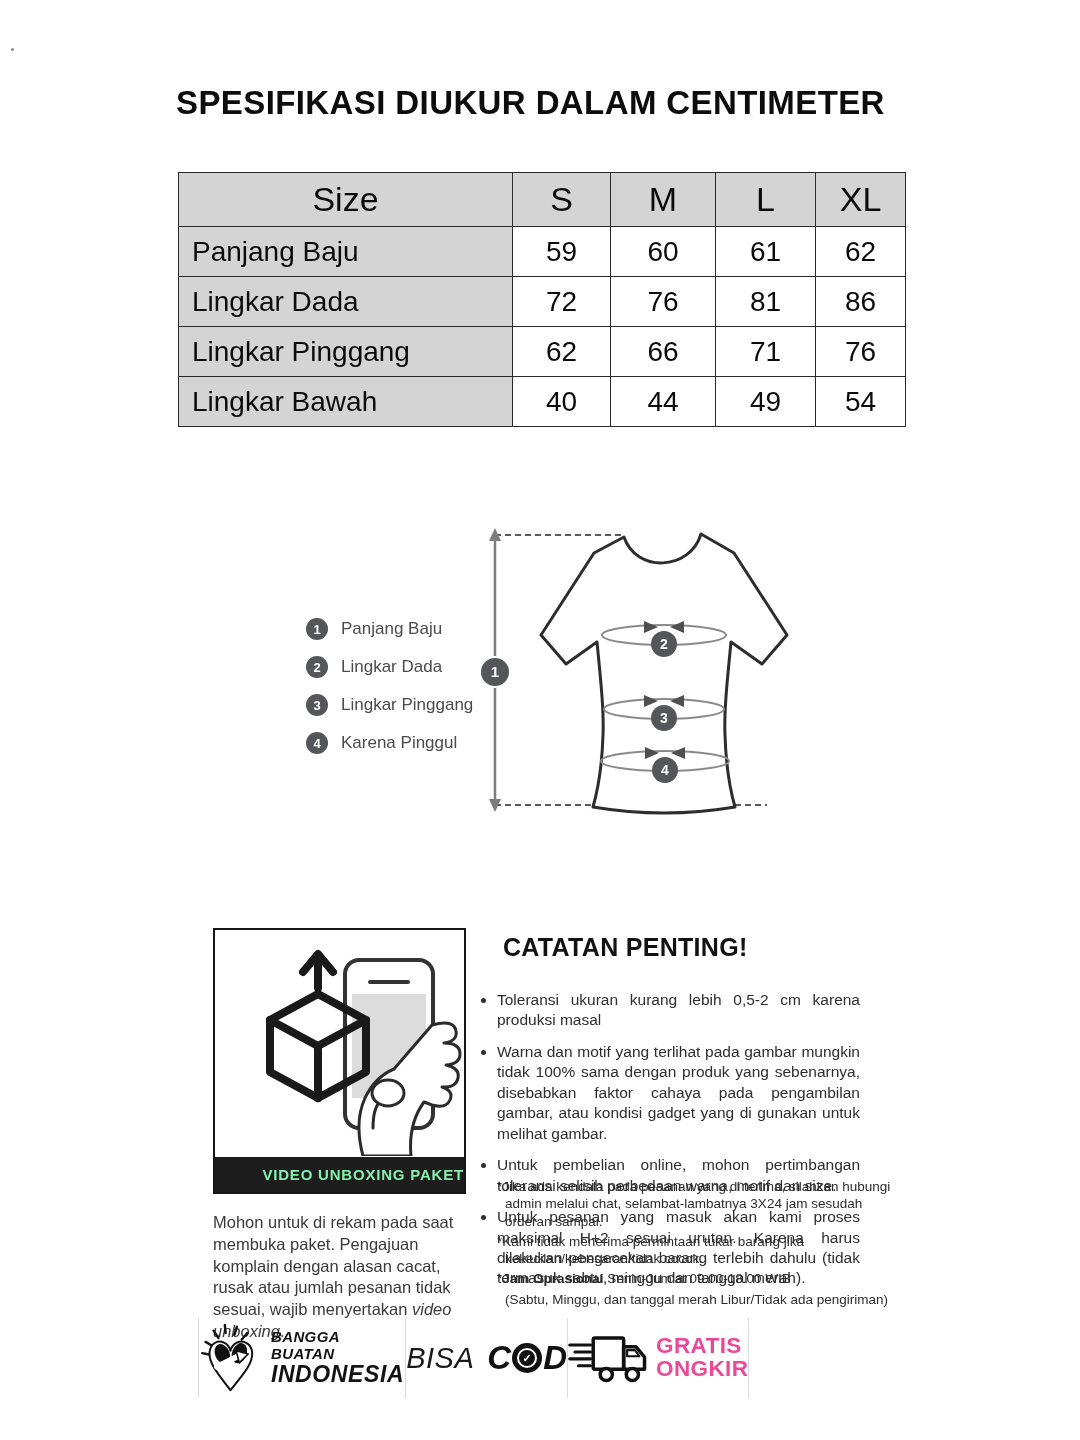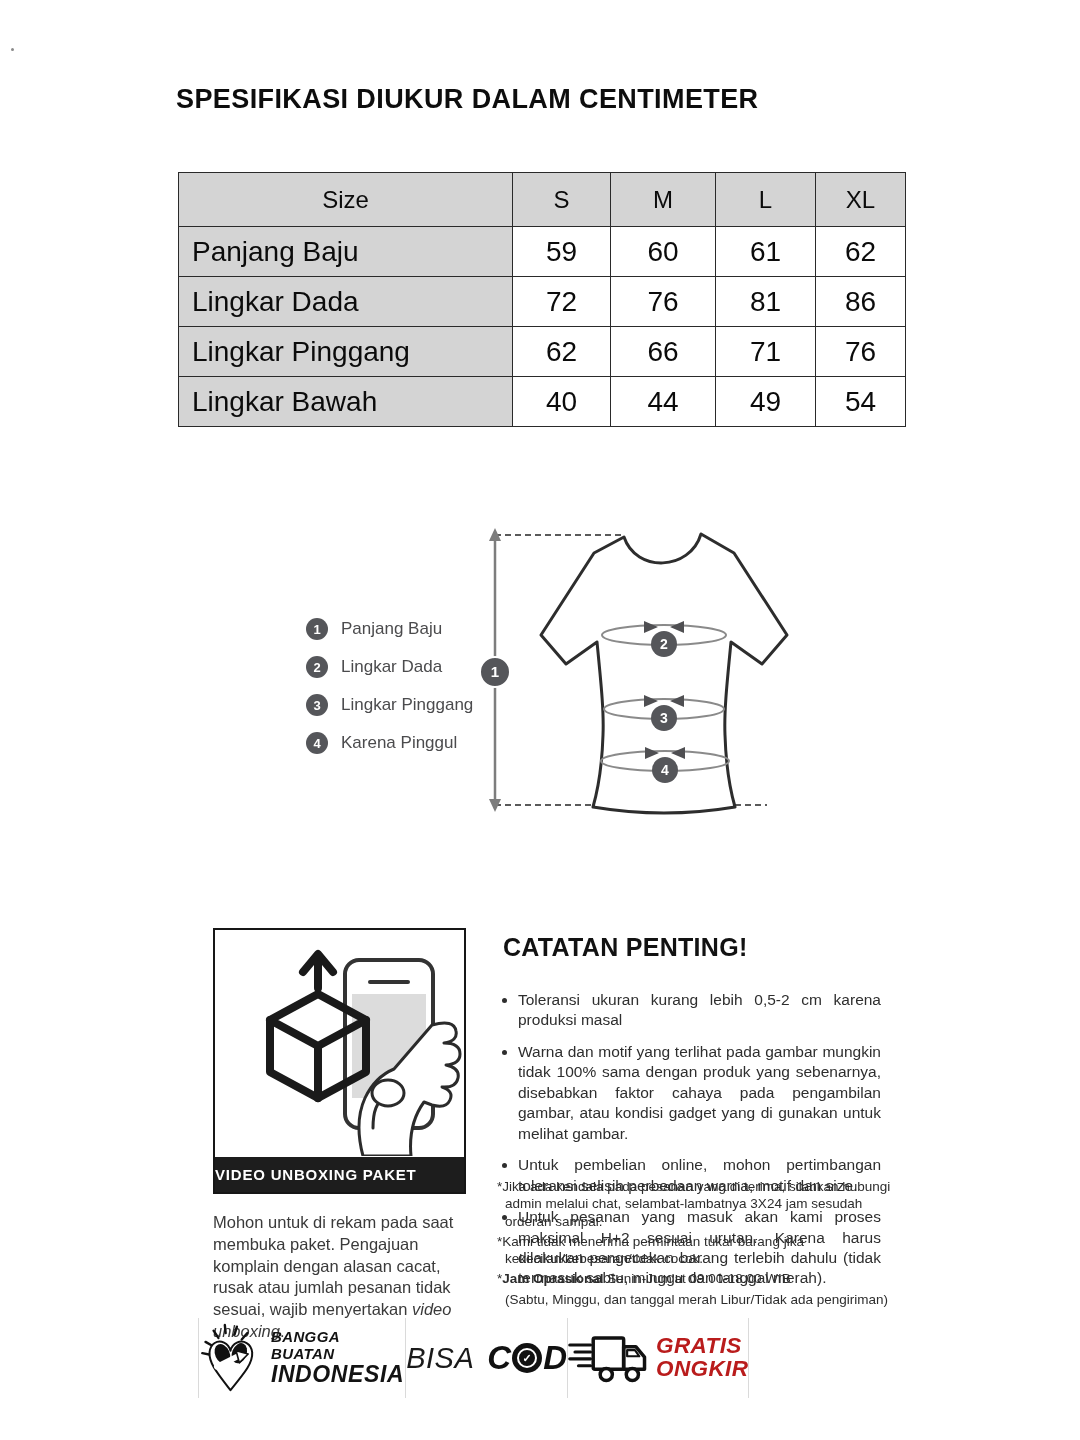--- a/index.html
+++ b/index.html
@@ -2,53 +2,53 @@
 <html><head>
 <meta charset="utf-8">
 <style>
   * { box-sizing: border-box; margin: 0; padding: 0; }
   html, body { background: #ffffff; }
   body { font-family: "Liberation Sans", sans-serif; }
   .page { position: relative; width: 1080px; height: 1440px; background: #fff; overflow: hidden; }
 
   .artifact-dot { position: absolute; left: 11px; top: 48px; width: 3px; height: 3px; background: #8a8a8a; border-radius: 50%; }
 
-  .title { position: absolute; left: 176px; top: 84px; font-size: 27px; font-weight: bold; color: #0d0d0d; letter-spacing: 0.4px; text-align: center; }
+  .title { position: absolute; left: 176px; top: 84px; font-size: 33px; font-weight: bold; color: #0d0d0d; letter-spacing: 0.4px; text-align: center; }
 
   
   .spec-table { position: absolute; left: 178px; top: 172px; border-collapse: collapse; table-layout: fixed; }
   .spec-table th, .spec-table td { border: 1.5px solid #2a2a2a; font-weight: normal; color: #0b0b0b; }
   .spec-table .col-size { width: 334px; }
   .spec-table .col-s { width: 98px; }
   .spec-table .col-m { width: 105px; }
   .spec-table .col-l { width: 100px; }
   .spec-table .col-xl { width: 90px; }
-  .spec-table thead th { height: 54px; background: #d4d4d4; font-size: 24px; text-align: center; }
+  .spec-table thead th { height: 54px; background: #d4d4d4; font-size: 34px; text-align: center; }
   .spec-table tbody tr { height: 50px; }
   .spec-table tbody th { background: #d4d4d4; font-size: 28px; text-align: left; padding-left: 13px; }
   .spec-table tbody td { background: #fff; font-size: 28px; text-align: center; }
 
   
   .legend { position: absolute; left: 306px; top: 618px; }
   .legend-item { display: flex; align-items: center; margin-bottom: 16px; height: 22px; }
   .legend-badge { width: 22px; height: 22px; border-radius: 50%; background: #55565a; color: #fff;
                   font-size: 13px; font-weight: bold; display: flex; align-items: center; justify-content: center; flex: 0 0 22px; }
   .legend-label { margin-left: 13px; font-size: 17px; color: #4b4b4d; white-space: nowrap; }
   .shirt-svg { position: absolute; left: 478px; top: 523px; }
 
   
   .unboxing-box { position: absolute; left: 213px; top: 928px; width: 253px; height: 266px; border: 2px solid #161616; background: #fff; }
-  .unboxing-caption { position: absolute; left: 0; right: 0; bottom: 0; height: 35px; background: #1d1d1d; color: #ffffff;
-                      font-size: 15px; font-weight: bold; letter-spacing: 0.8px; text-align: left; line-height: 35px; }
+  .unboxing-caption { position: absolute; left: 0; right: 0; bottom: 0; height: 35px; background: #1d1d1d; color: #86efac;
+                      font-size: 15px; font-weight: bold; letter-spacing: 0.8px; text-align: right; line-height: 35px; }
   .unboxing-illustration { position: absolute; left: 0; top: 0; }
 
   .unboxing-desc { position: absolute; left: 213px; top: 1212px; width: 272px; font-size: 16.5px; line-height: 1.32; color: #3a3a3a; }
 
   .notes-heading { position: absolute; left: 503px; top: 933px; font-size: 25px; font-weight: 800; letter-spacing: 0.3px; color: #121212; }
-  .notes-bullets { position: absolute; left: 497px; top: 990px; width: 384px; }
+  .notes-bullets { position: absolute; left: 476px; top: 990px; width: 384px; }
   .notes-bullets ul { margin: 0; padding-left: 21px; }
   .notes-bullets li { font-size: 15.5px; line-height: 1.32; text-align: justify; color: #2e2e2e; margin-bottom: 11px; }
 
   .footnotes { position: absolute; left: 497px; top: 1178px; width: 396px; font-size: 13.5px; color: #2d2d2d; line-height: 1.28; }
   .footnotes p { padding-left: 8px; text-indent: -8px; margin-bottom: 3px; }
   .footnotes .fn-bold { font-weight: bold; }
   .footnotes .fn-plain { text-indent: 0; padding-left: 8px; }
 
   
   .footer { position: absolute; left: 198px; top: 1318px; width: 539px; height: 80px; display: flex; }
@@ -64,21 +64,21 @@
   .bangga-line2 { font-size: 23px; font-weight: 900; letter-spacing: 0.6px; margin-top: -1px; }
 
   .bisacod { display: flex; align-items: center; }
   .bisa-text { font-size: 29px; font-style: italic; font-weight: 400; color: #1a1a1a; letter-spacing: 0.5px; }
   .cod-text { display: flex; align-items: center; margin-left: 13px; font-size: 33px; font-style: italic; font-weight: 900; color: #111; }
   .cod-o { width: 30px; height: 30px; border-radius: 50%; background: #111; margin: 0 1px; display: inline-flex; align-items: center; justify-content: center; }
   .cod-ring { width: 20px; height: 20px; border: 2px solid #fff; border-radius: 50%; display: flex; align-items: center; justify-content: center; }
   .cod-check { color: #fff; font-size: 11px; font-weight: bold; font-style: normal; }
 
   .gratis { display: flex; align-items: center; }
-  .gratis-text { margin-left: 8px; font-style: italic; font-weight: 900; color: #b91c1c; font-size: 22.5px; line-height: 1.02; letter-spacing: 0.4px; }
+  .gratis-text { margin-left: 8px; font-weight: 900; color: #ec4899; font-size: 22.5px; line-height: 1.02; letter-spacing: 0.4px; }
 </style>
 </head>
 <body>
 
 <div class="page">
 
   <div class="artifact-dot"></div>
 
   <div class="title">SPESIFIKASI DIUKUR DALAM CENTIMETER</div>
 

